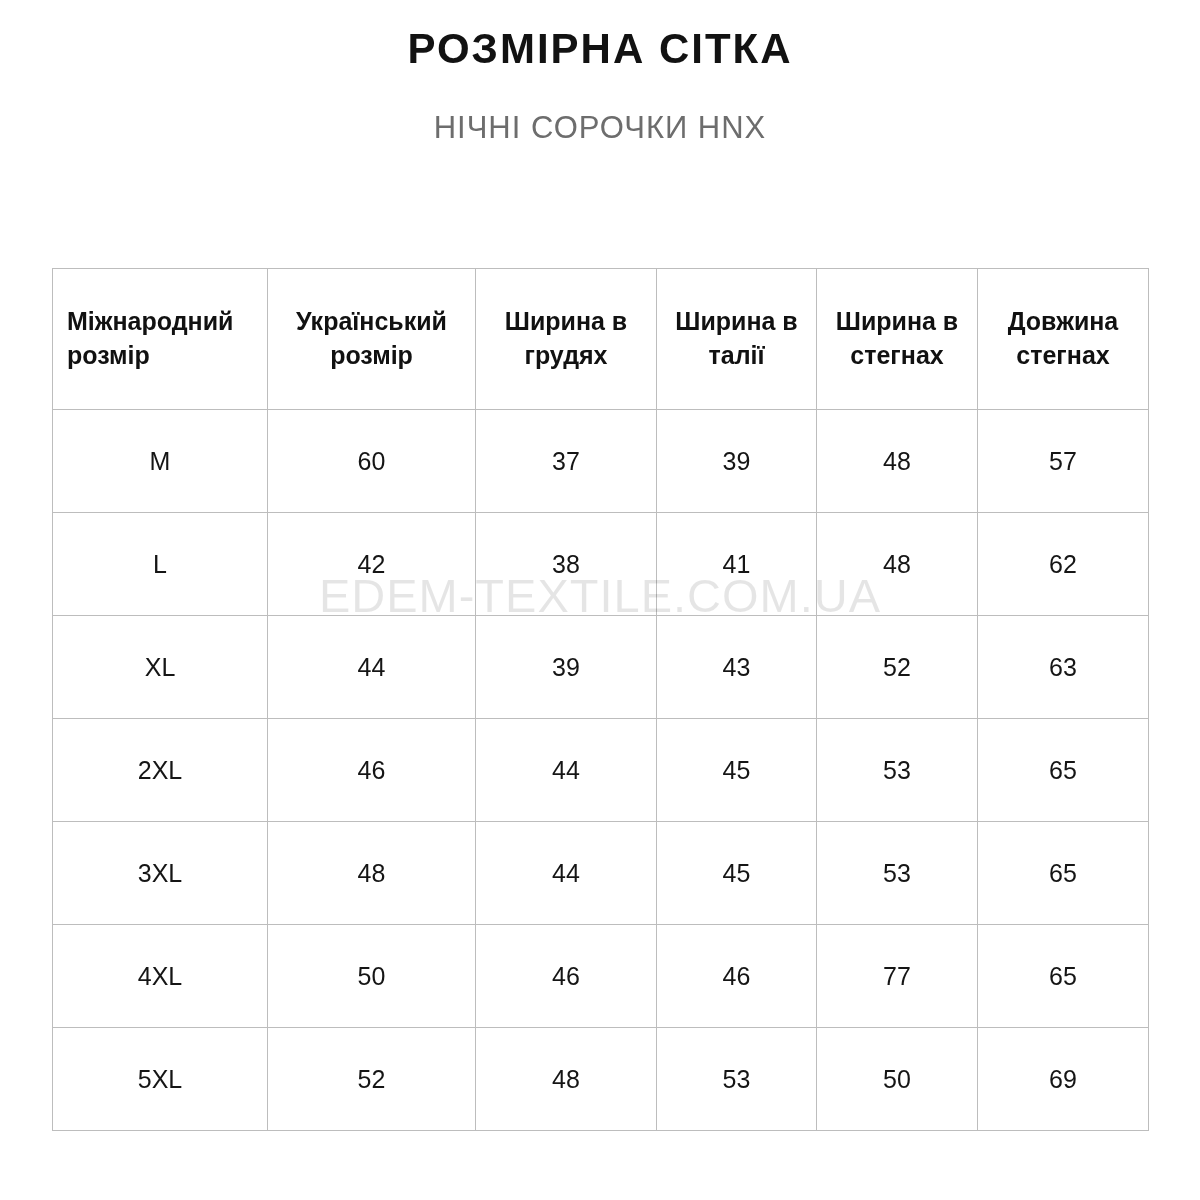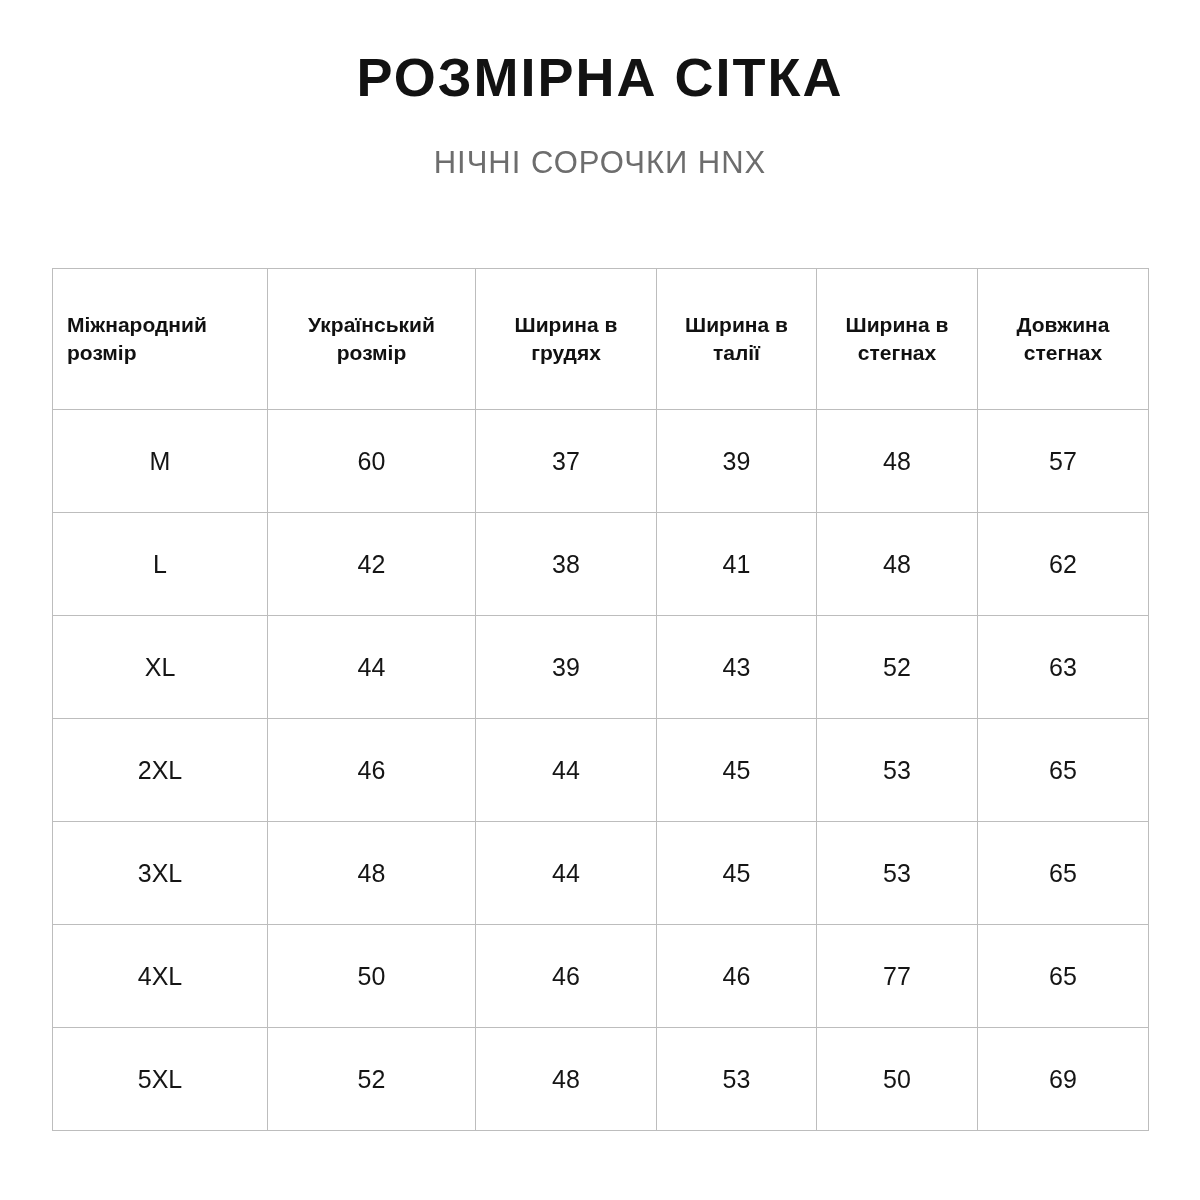--- a/index.html
+++ b/index.html
@@ -18,26 +18,26 @@
 
   .page {
     position: relative;
     width: 1200px;
     height: 1200px;
     box-sizing: border-box;
   }
 
   .title {
     text-align: center;
-    font-size: 54px;
+    font-size: 42px;
     font-weight: 700;
     letter-spacing: 2px;
     color: #121212;
     margin: 0;
-    padding-top: 48px;
+    padding-top: 26px;
     line-height: 1.1;
   }
 
   .subtitle {
     text-align: center;
     font-size: 31px;
     font-weight: 400;
     letter-spacing: 1px;
     color: #6d6d6d;
     margin: 16px;
@@ -61,21 +61,21 @@
   table.size-table th {
     border: 1px solid #bdbdbd;
     text-align: center;
     vertical-align: middle;
     font-weight: 700;
     color: #111111;
   }
 
   table.size-table thead th {
     height: 132px;
-    font-size: 21px;
+    font-size: 25px;
     line-height: 1.35;
     padding: 4px 16px;
     border-radius: 24px;
   }
 
   table.size-table thead th.col-intl {
     text-align: left;
     padding-left: 14px;
   }
 
@@ -191,14 +191,15 @@
           <td>52</td>
           <td>48</td>
           <td>53</td>
           <td>50</td>
           <td>69</td>
         </tr>
       </tbody>
     </table>
   </div>
 
+  <div class="watermark">EDEM-TEXTILE.COM.UA</div>
 
 </div>
 
 </body></html>

